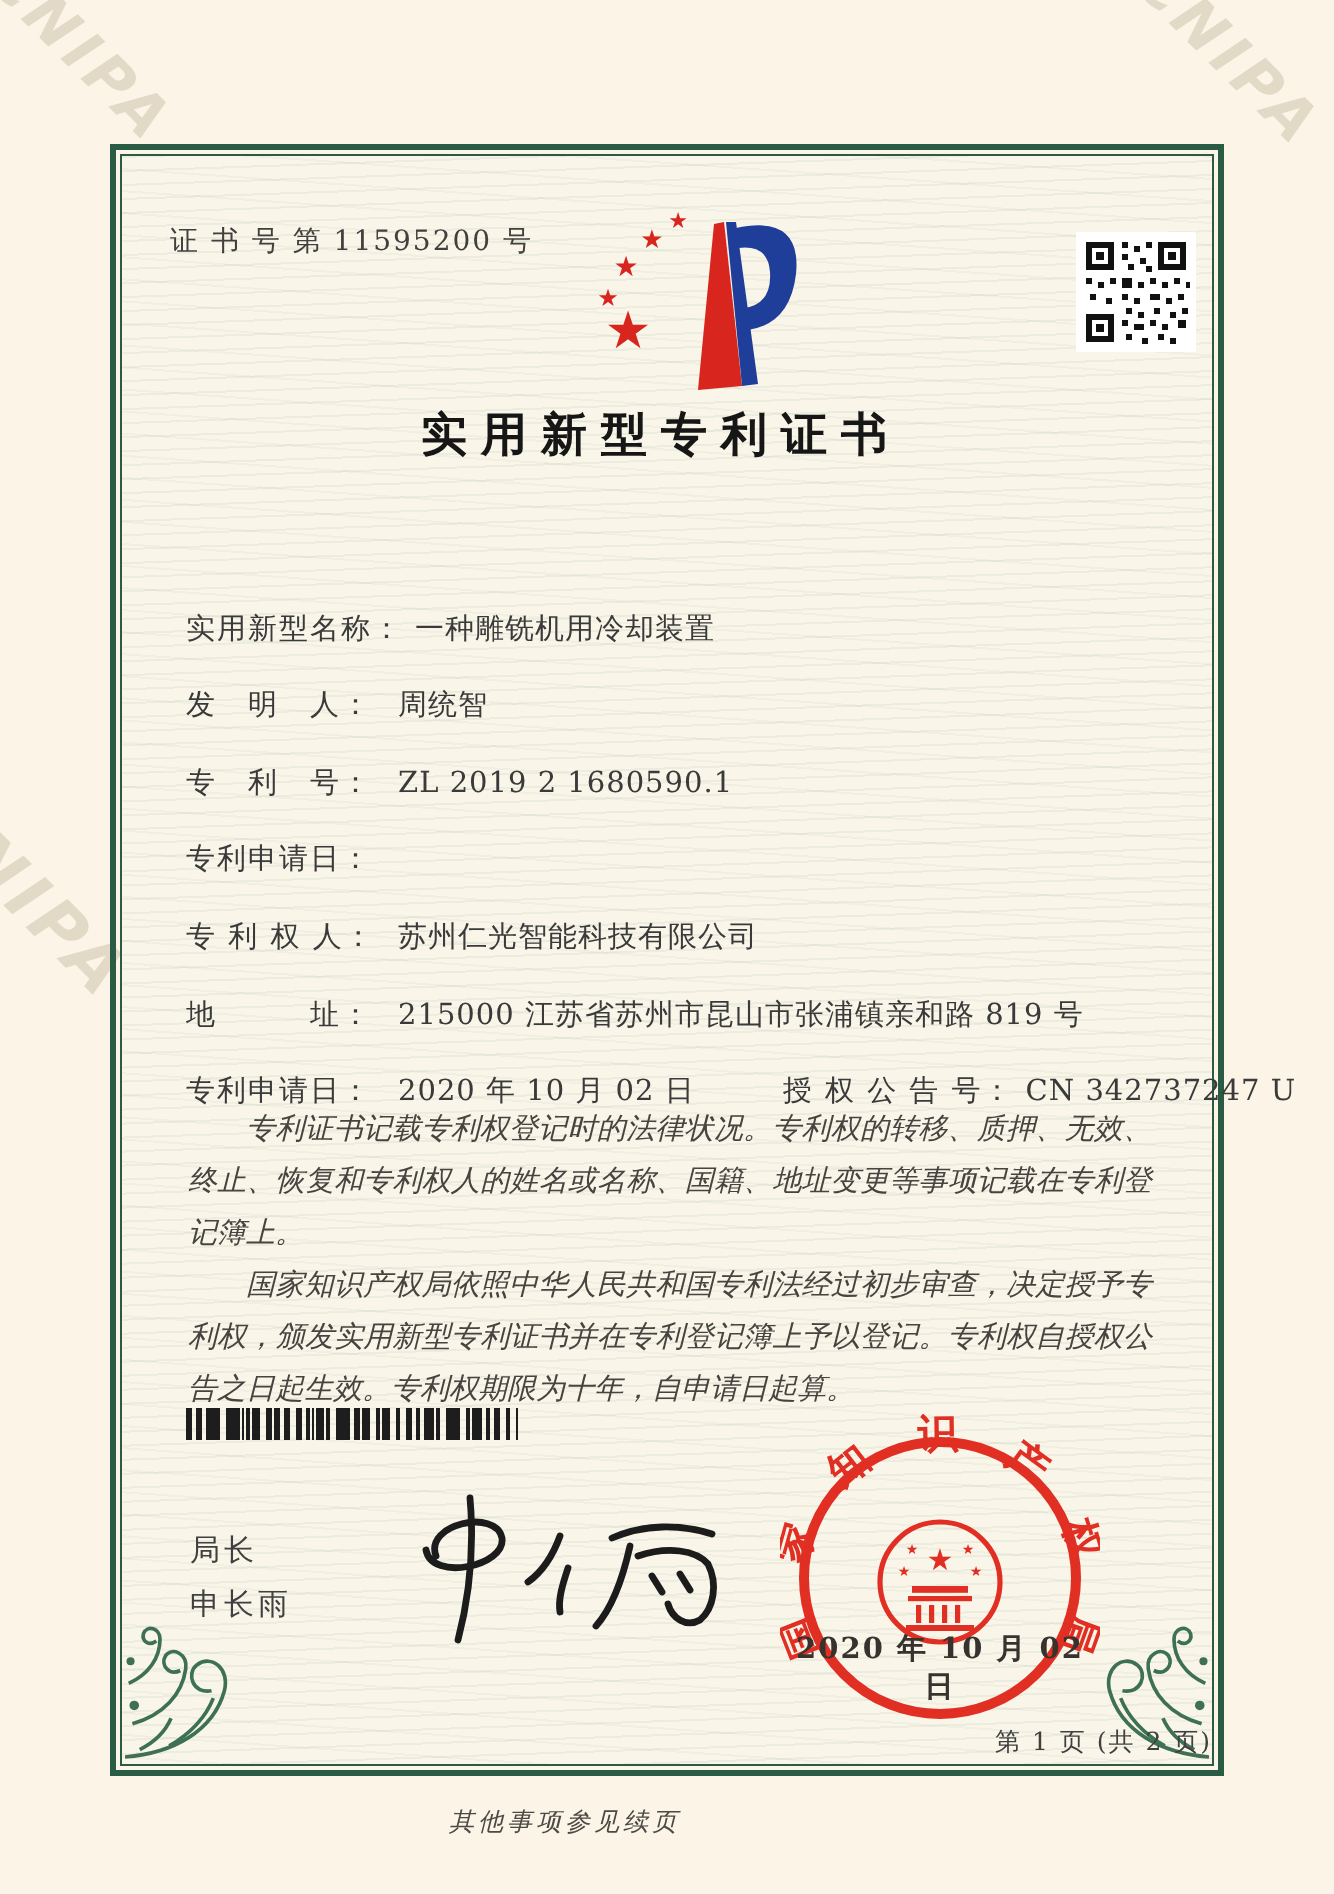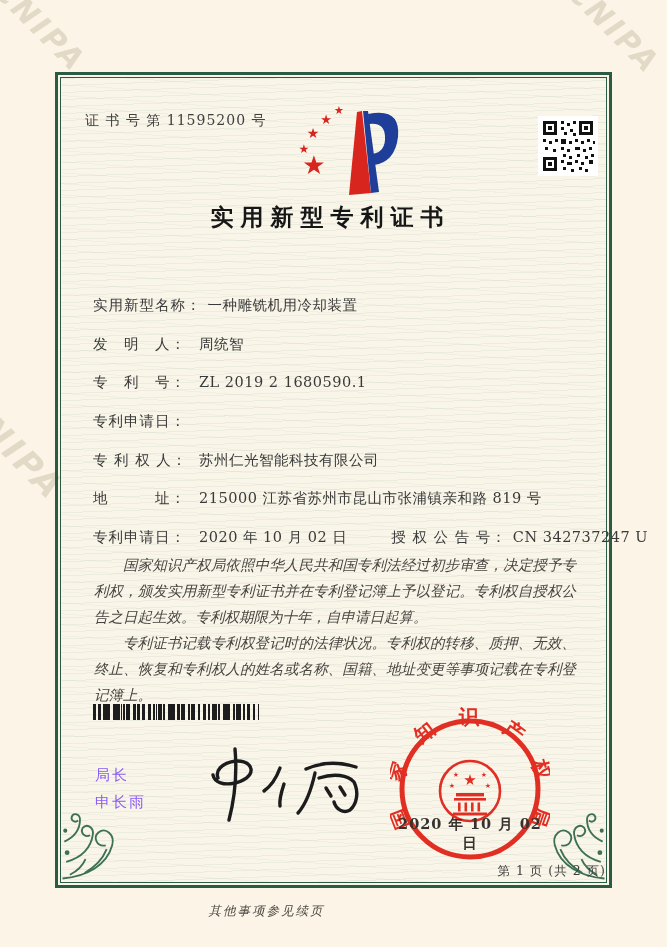--- a/index.html
+++ b/index.html
@@ -47,21 +47,21 @@
   .logo{position:absolute;left:283px;top:96px;width:120px;height:110px;}
   .logo text{font-family:"DejaVu Sans","Liberation Sans",sans-serif;}
   .qr{position:absolute;left:538px;top:116px;width:60px;height:60px;background:#fff;}
   .title{
     position:absolute;left:55px;top:202px;width:551px;
     text-align:center;font-size:23px;font-weight:bold;
     letter-spacing:7px;color:#161616;
   }
   
   .fields{position:absolute;left:93px;top:286px;width:492px;font-size:14.5px;color:#3a3a3a;}
-  .f-row{height:38.6px;display:flex;align-items:center;line-height:20px;white-space:nowrap;}
+  .f-row{height:38.6px;display:flex;align-items:flex-end;line-height:20px;white-space:nowrap;}
   .f-label{display:inline-block;min-width:100px;white-space:pre;letter-spacing:1px;}
   .f-value{margin-left:6px;letter-spacing:0.5px;}
   .f-grant2{margin-left:44px;white-space:pre;letter-spacing:1px;}
   
   .body-text{
     position:absolute;left:94px;top:552px;width:482px;
     font-size:14.5px;line-height:26px;color:#474440;
     font-style:italic;text-align:justify;
   }
   .body-text p{margin:0;text-indent:2em;}
@@ -70,36 +70,36 @@
     position:absolute;left:93px;top:704px;width:166px;height:16px;
     background:
       repeating-linear-gradient(90deg,#1d1d1d 0 2px,rgba(0,0,0,0) 2px 5px),
       repeating-linear-gradient(90deg,#1d1d1d 0 1px,rgba(0,0,0,0) 1px 7px),
       repeating-linear-gradient(90deg,#1d1d1d 0 3px,rgba(0,0,0,0) 3px 11px);
   }
   
   .signer{
     position:absolute;left:95px;top:762px;
     font-family:"DejaVu Sans","Liberation Sans",sans-serif;
-    font-size:15px;color:#8b5cf6;letter-spacing:2px;line-height:27px;
+    font-size:15px;color:#404040;letter-spacing:2px;line-height:27px;
   }
   .sig{position:absolute;left:198px;top:742px;width:176px;height:84px;}
   
   .seal{position:absolute;left:390px;top:707px;width:160px;height:160px;opacity:0.94;}
   .seal-date{
     position:absolute;left:388px;top:815px;width:164px;text-align:center;
     font-size:14.5px;color:#37322d;letter-spacing:1px;font-weight:bold;
   }
   
   .page-footer{
     position:absolute;left:55px;top:863px;width:551px;text-align:right;
     font-size:12.5px;color:#3f3f3e;letter-spacing:1px;
   }
   .cont-note{
-    position:absolute;left:0;top:903px;width:533px;text-align:center;
+    position:absolute;left:16px;top:903px;width:533px;text-align:center;
     font-size:12.5px;font-style:italic;color:#4c4944;letter-spacing:2px;
   }
   
   .orn{position:absolute;width:92px;height:92px;}
   .orn-bl{left:57px;top:792px;}
   .orn-br{left:518px;top:792px;transform:scaleX(-1);}
 </style>
 </head>
 <body>
 
@@ -208,22 +208,22 @@
     </div>
     <div class="f-row">
       <span class="f-label">专利申请日：</span>
       <span class="f-value">2020 年 10 月 02 日</span>
       <span class="f-grant2">授 权 公 告 号：</span>
       <span class="f-value">CN 342737247 U</span>
     </div>
   </div>
 
   <div class="body-text">
+    <p>专利证书记载专利权登记时的法律状况。专利权的转移、质押、无效、终止、恢复和专利权人的姓名或名称、国籍、地址变更等事项记载在专利登记簿上。</p>
     <p>国家知识产权局依照中华人民共和国专利法经过初步审查，决定授予专利权，颁发实用新型专利证书并在专利登记簿上予以登记。专利权自授权公告之日起生效。专利权期限为十年，自申请日起算。</p>
-    <p>专利证书记载专利权登记时的法律状况。专利权的转移、质押、无效、终止、恢复和专利权人的姓名或名称、国籍、地址变更等事项记载在专利登记簿上。</p>
   </div>
 
   <div class="barcode"></div>
 
   <div class="signer">
     <div>局长</div>
     <div>申长雨</div>
   </div>
 
   <svg class="sig" viewBox="0 0 176 84">

